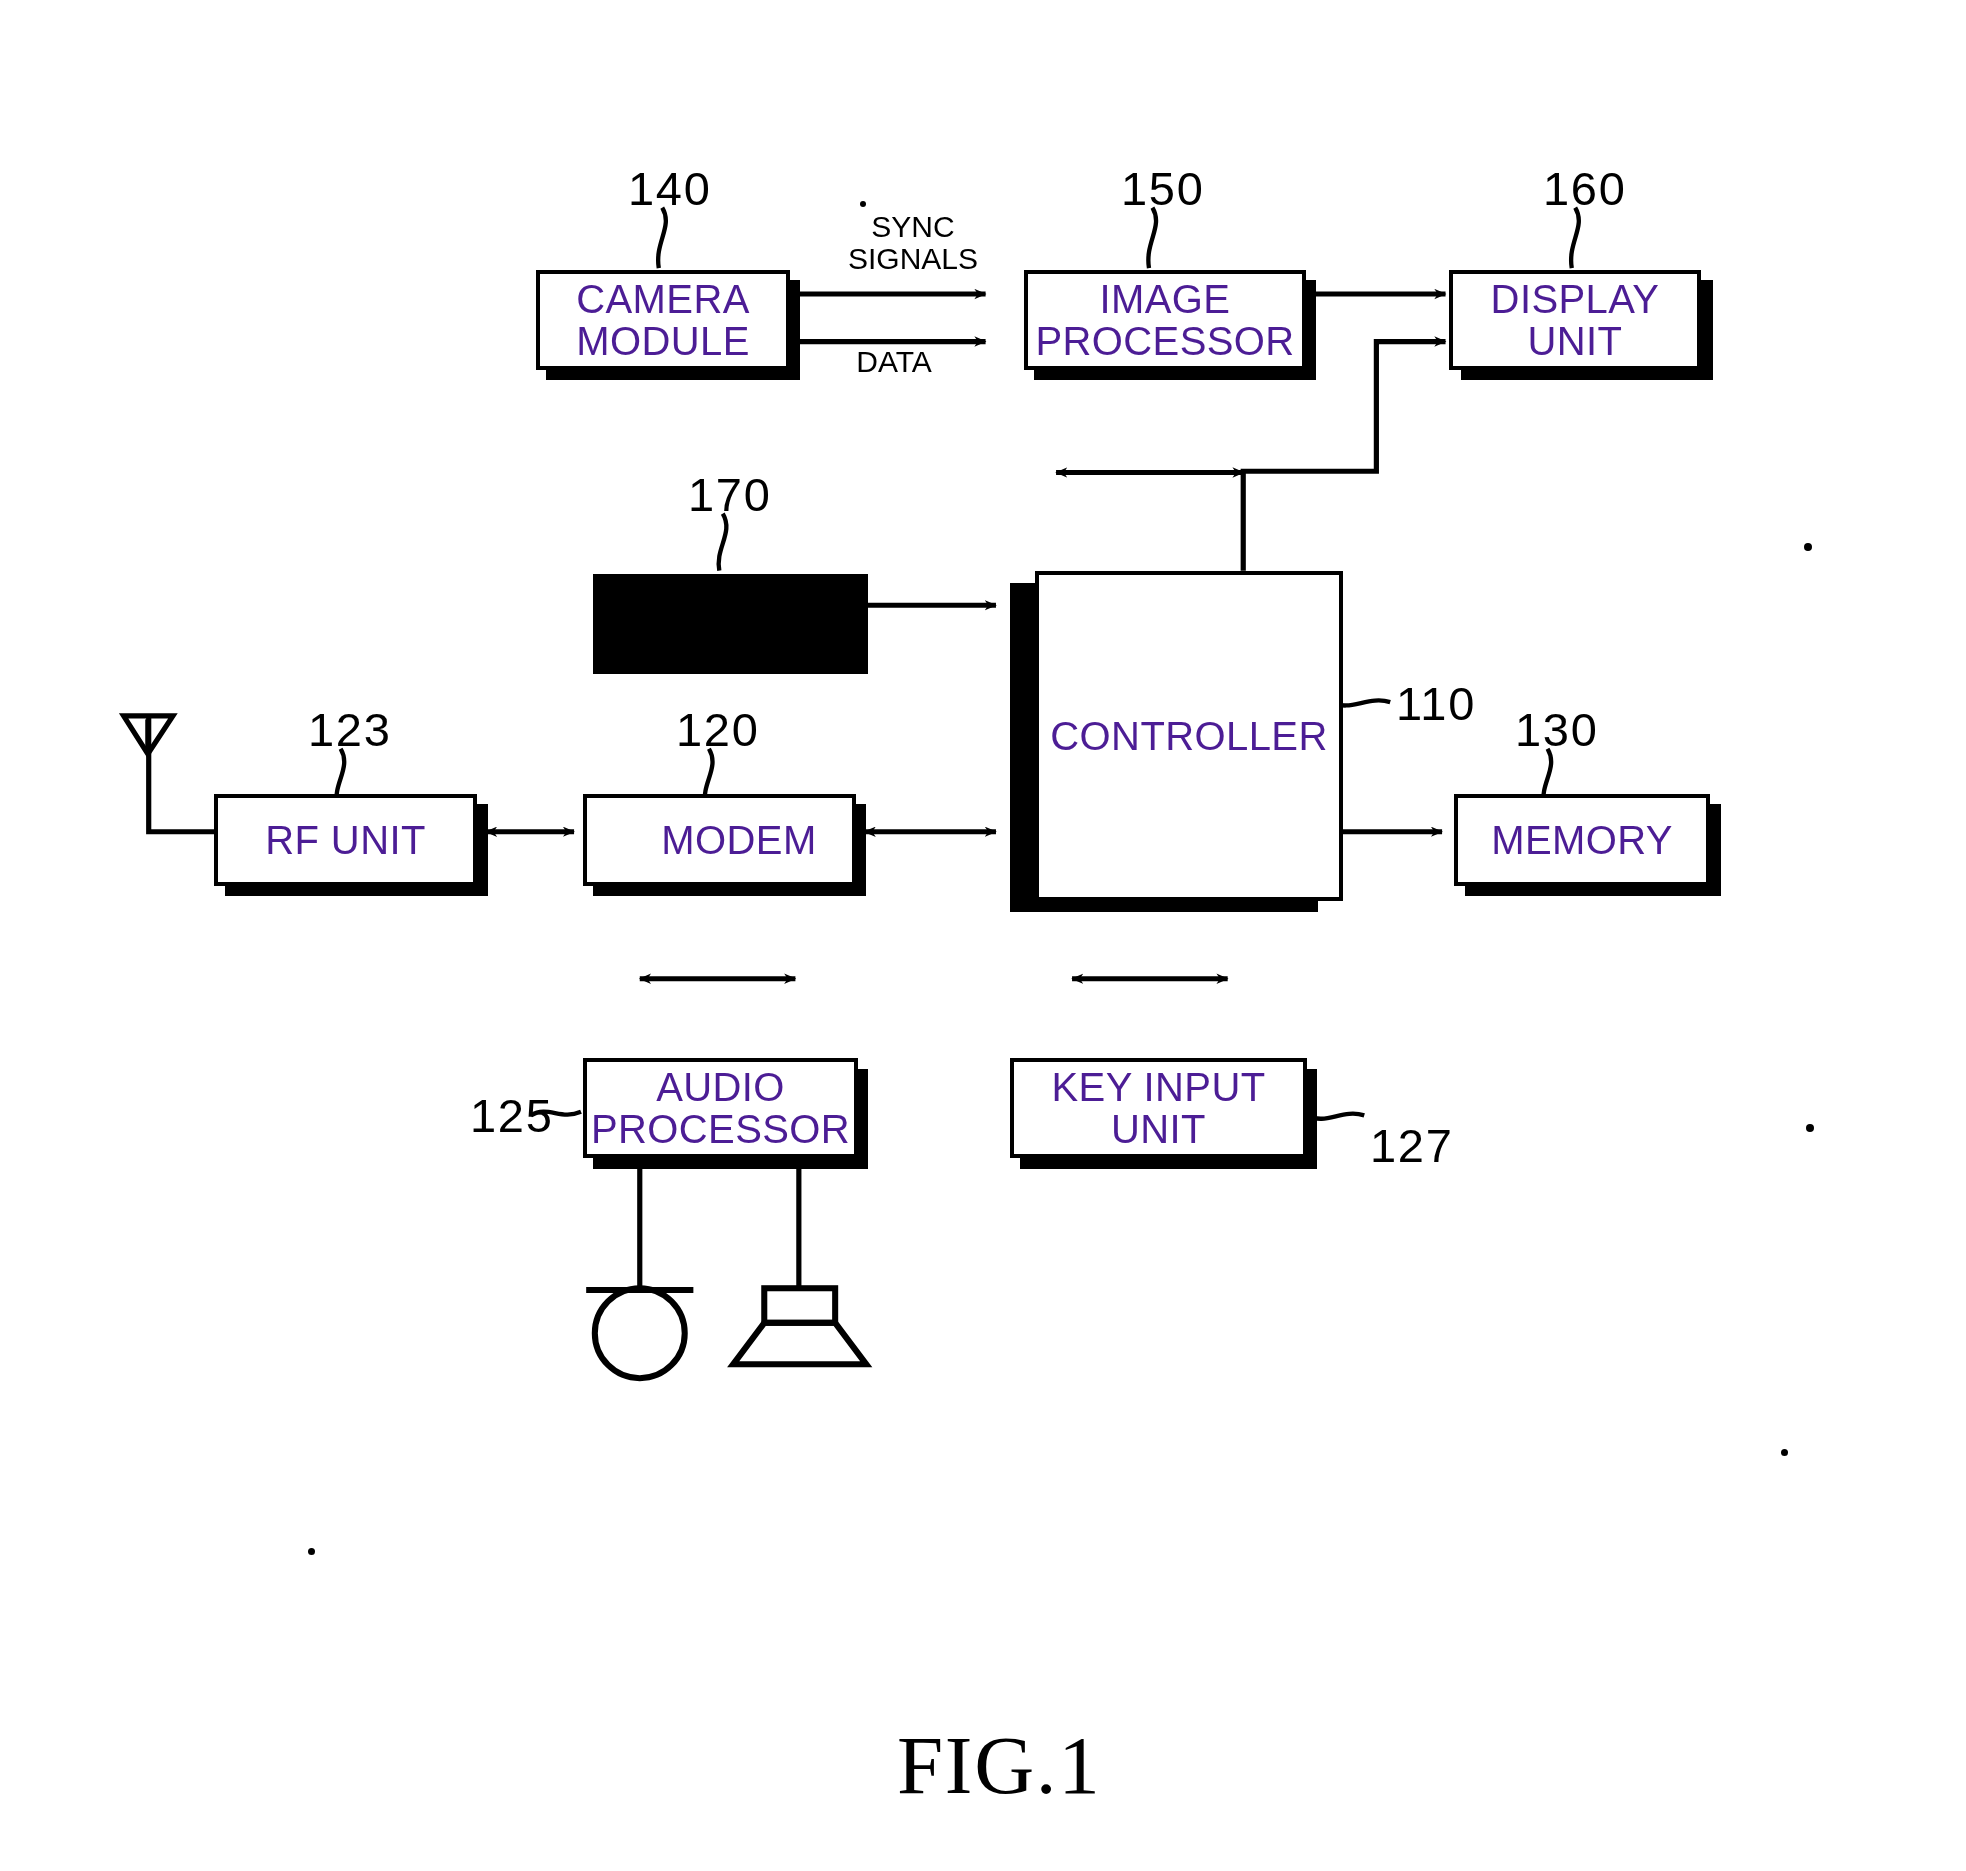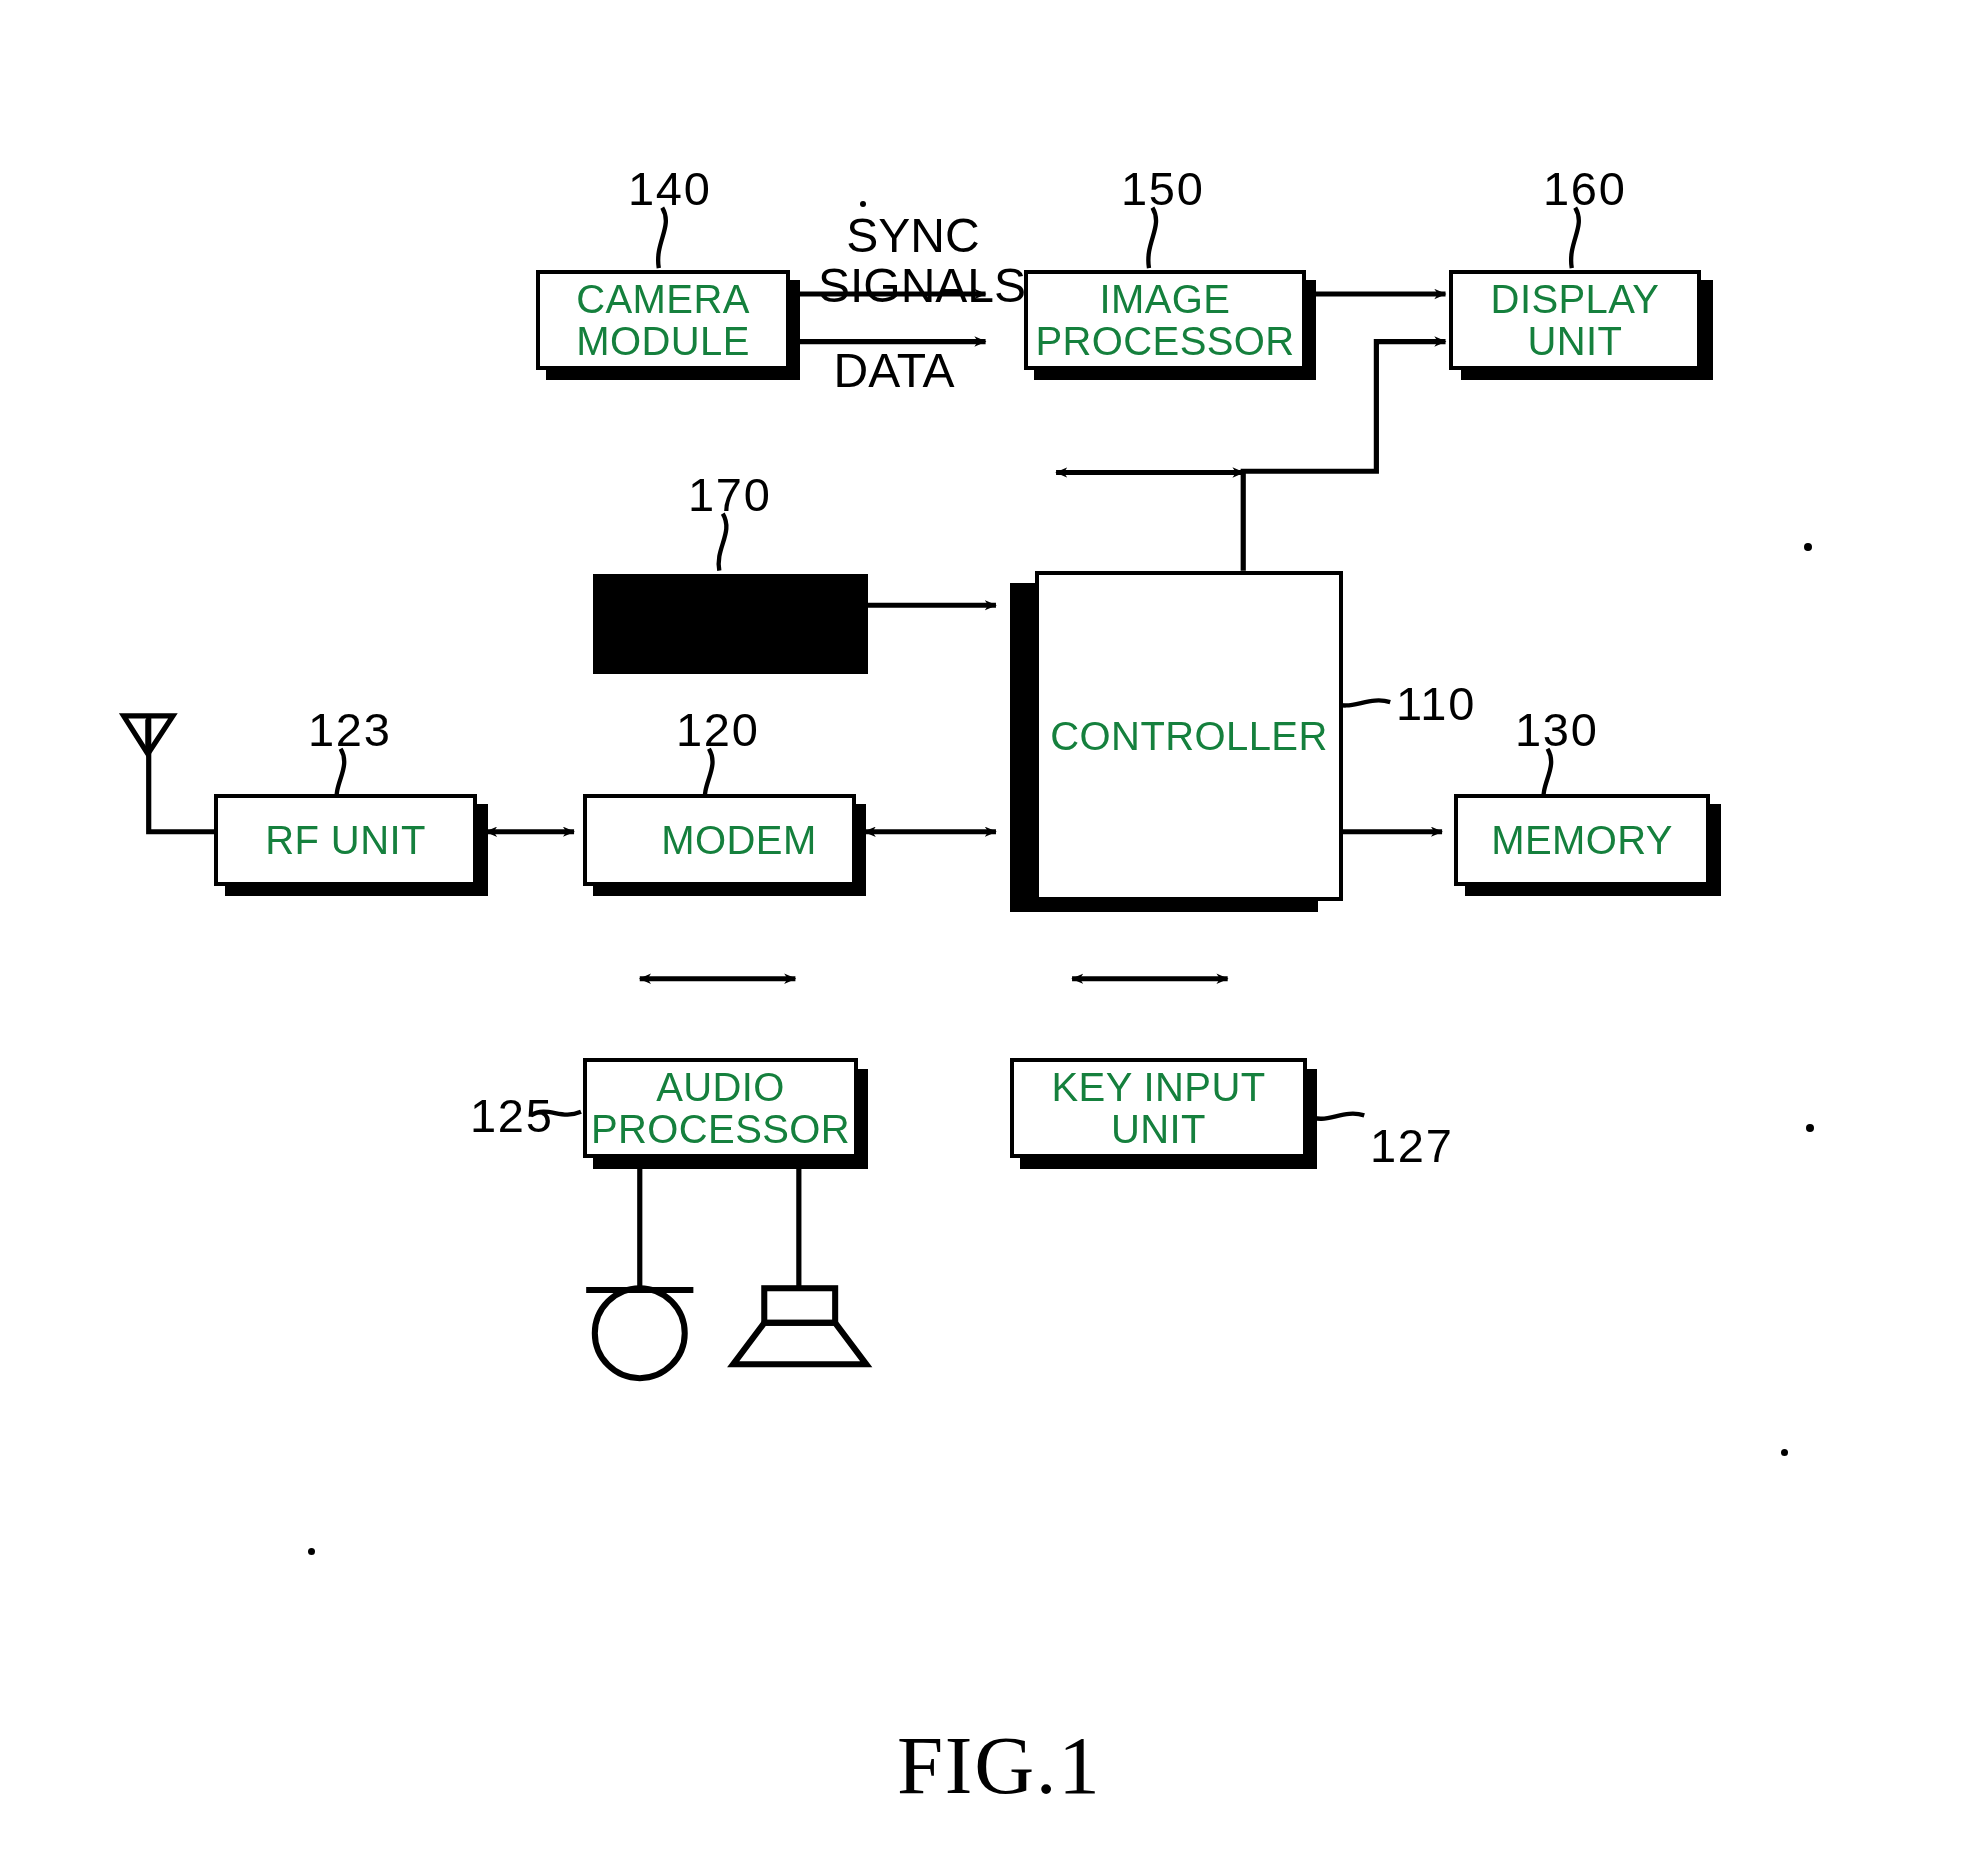--- a/index.html
+++ b/index.html
@@ -28,21 +28,21 @@
     box-sizing: border-box;
     border: 4.3px solid #000000;
     background: #ffffff;
     display: flex;
     align-items: center;
     justify-content: center;
     z-index: 5;
   }
   .block .label {
     text-align: center;
-    color: #15803d;
+    color: #4c1d95;
     font-family: "Liberation Sans", sans-serif;
     font-size: 40px;
     line-height: 1.06;
     letter-spacing: 0.4px;
     white-space: pre-line;
     font-weight: 400;
   }
   
   .shadow {
     position: absolute;
@@ -57,21 +57,21 @@
     font-size: 47px;
     letter-spacing: 1.7px;
     z-index: 6;
     white-space: nowrap;
   }
   
   .edgelabel {
     position: absolute;
     color: #000000;
     font-family: "Liberation Sans", sans-serif;
-    font-size: 48px;
+    font-size: 30px;
     line-height: 1.05;
     text-align: center;
     white-space: pre-line;
     z-index: 6;
   }
   
   .figcaption {
     position: absolute;
     color: #000000;
     font-family: "Liberation Serif", serif;

